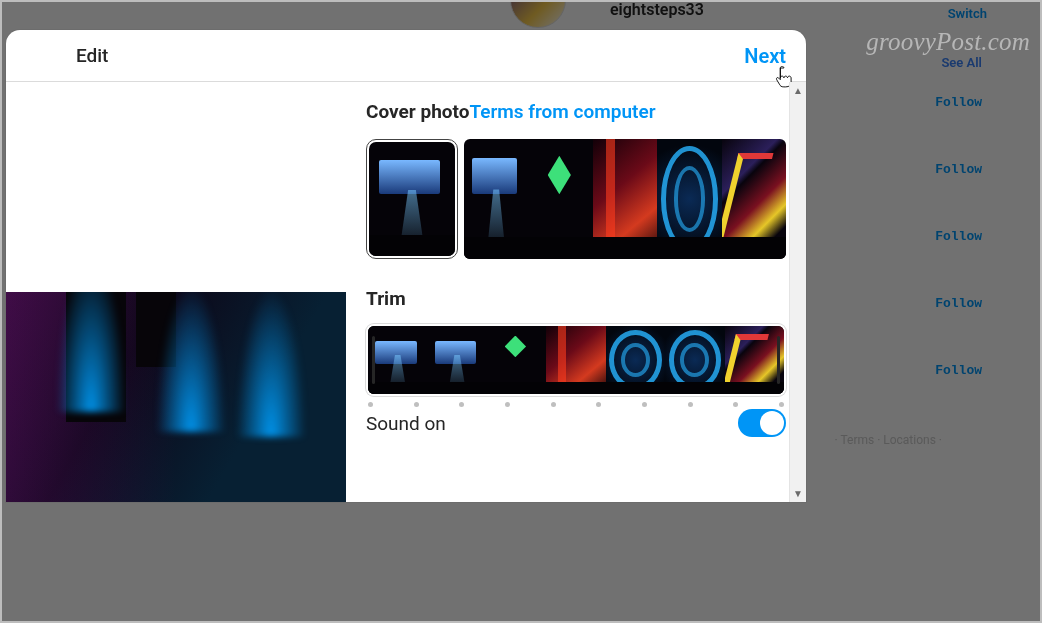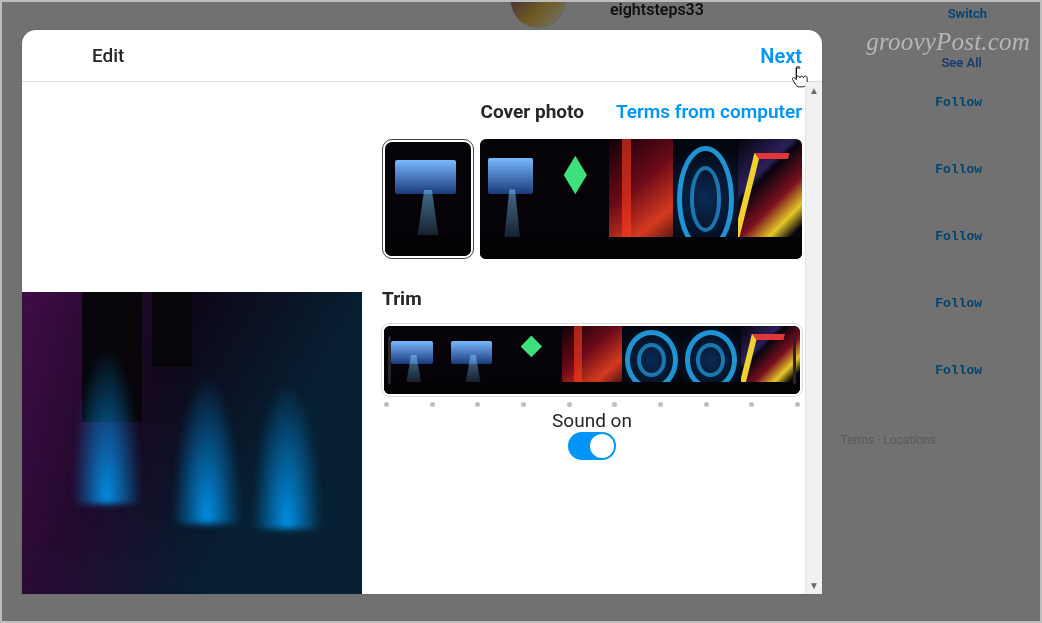--- a/index.html
+++ b/index.html
@@ -76,24 +76,24 @@
       font-size: 25px;
       color: rgba(200,200,200,0.8);
       letter-spacing: 0.2px;
       font-weight: 400;
       z-index: 50;
     }
 
     
     .modal {
       position: absolute;
-      left: 22px;
+      left: 6px;
       top: 30px;
       width: 800px;
-      height: 564px;
+      height: 472px;
       background: #fff;
       border-radius: 14px 14px 0 0;
       overflow: hidden;
       display: flex;
       flex-direction: column;
       box-shadow: 0 0 0 1px rgba(0,0,0,0.04);
     }
     .modal-header {
       height: 52px;
       border-bottom: 1px solid #dbdbdb;
@@ -150,24 +150,23 @@
     .purple-haze { position:absolute; inset:0; background: linear-gradient(90deg, rgba(130,20,140,0.25), rgba(0,0,0,0) 50%);}
 
     .edit-pane {
       flex: 1;
       padding: 18px 20px 0 20px;
       overflow-y: auto;
       position: relative;
     }
     .edit-row-head {
       display: flex;
-      justify-content: flex-end;
+      justify-content: flex-start;
       align-items: baseline;
       margin-bottom: 16px;
-      gap: 32px;
     }
     .section-label {
       font-size: 19px;
       font-weight: 700;
       color: #262626;
     }
     .select-link {
       font-size: 19px;
       font-weight: 600;
       color: #0095f6;
@@ -244,21 +243,20 @@
       color: #8e8e8e;
       margin-top: 2px;
       margin-bottom: 30px;
     }
 
     .sound-row {
       display: flex;
       justify-content: space-between;
       align-items: center;
       padding-bottom: 16px;
-      flex-direction: column;
     }
     .sound-label { font-size: 19px; color: #262626; }
     .toggle {
       width: 48px; height: 28px; border-radius: 14px;
       background: #0095f6;
       position: relative;
       cursor: pointer;
     }
     .toggle-knob {
       position: absolute;

